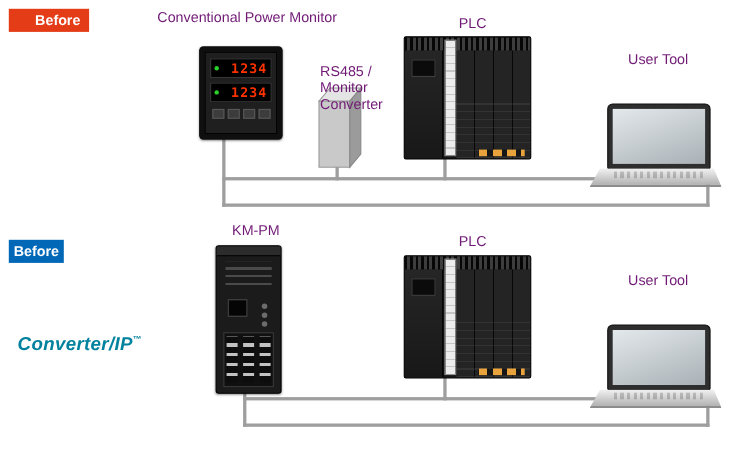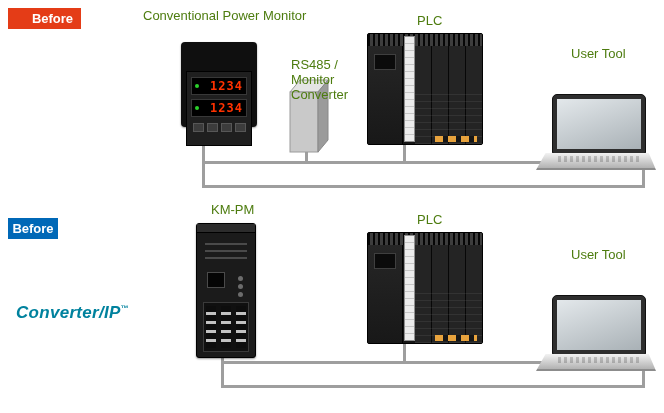--- a/index.html
+++ b/index.html
@@ -4,21 +4,21 @@
 <style>
   html,body{margin:0;padding:0;background:#ffffff;}
   .canvas{position:relative;width:664px;height:413px;background:#ffffff;overflow:hidden;
           font-family:"Liberation Sans",sans-serif;color:#222;}
 
   
   .badge{position:absolute;height:21px;line-height:21px;text-align:center;color:#fff;
          font-size:13px;font-weight:bold;z-index:4;}
   .badge-before{left:8px;top:8px;width:57px;background:#e43c17;padding-left:16px;}
   .badge-after{left:8px;top:218px;width:50px;background:#0068b7;}
-  .lbl{position:absolute;font-size:13px;color:#4d7c0f;z-index:4;white-space:nowrap;}
+  .lbl{position:absolute;font-size:13px;color:#701a75;z-index:4;white-space:nowrap;}
   .lbl-monitor{left:143px;top:8px;}
   .lbl-converter{left:291px;top:31px;line-height:15px;margin-top:26px;}
   .lbl-converter span{display:block;}
   .lbl-plc-b{left:417px;top:13px;}
   .lbl-usertool-b{left:571px;top:46px;}
   .lbl-kmpm{left:211px;top:202px;text-align:center;}
   .lbl-plc-a{left:417px;top:212px;}
   .lbl-usertool-a{left:571px;top:247px;}
 
   
@@ -36,21 +36,21 @@
   .a-v-plc{left:403px;top:340px;height:24px;}
   .a-v-right{left:642px;top:350px;height:38px;}
 
   
   .dev{position:absolute;z-index:2;}
 
   
   .monitor{left:181px;top:42px;width:76px;height:85px;background:#0f0f0f;border-radius:4px;
            padding:5px;box-sizing:border-box;box-shadow:0 1px 2px rgba(0,0,0,.4);}
   .monitor-face{width:100%;height:100%;background:#1f1f1f;border:1px solid #000;
-                padding:5px 4px;box-sizing:border-box;display:flex;flex-direction:column;gap:4px;margin-top:24px;}
+                padding:5px 4px;box-sizing:border-box;display:flex;flex-direction:column;gap:4px;}
   .mdisp{height:16px;background:#000;border:1px solid #383838;display:flex;align-items:center;
          padding:0 3px;}
   .mled{width:4px;height:4px;border-radius:50%;background:#2bd12b;margin-right:auto;}
   .mdigits{font-family:"DejaVu Sans Mono",monospace;font-weight:bold;font-size:12px;
            color:#ff3200;letter-spacing:1px;}
   .mkeys{display:flex;gap:3px;justify-content:center;margin-top:2px;}
   .mkeys i{width:9px;height:7px;background:#3c3c3c;border:1px solid #575757;}
 
   
   .conv{left:288px;top:78px;width:42px;height:78px;}

